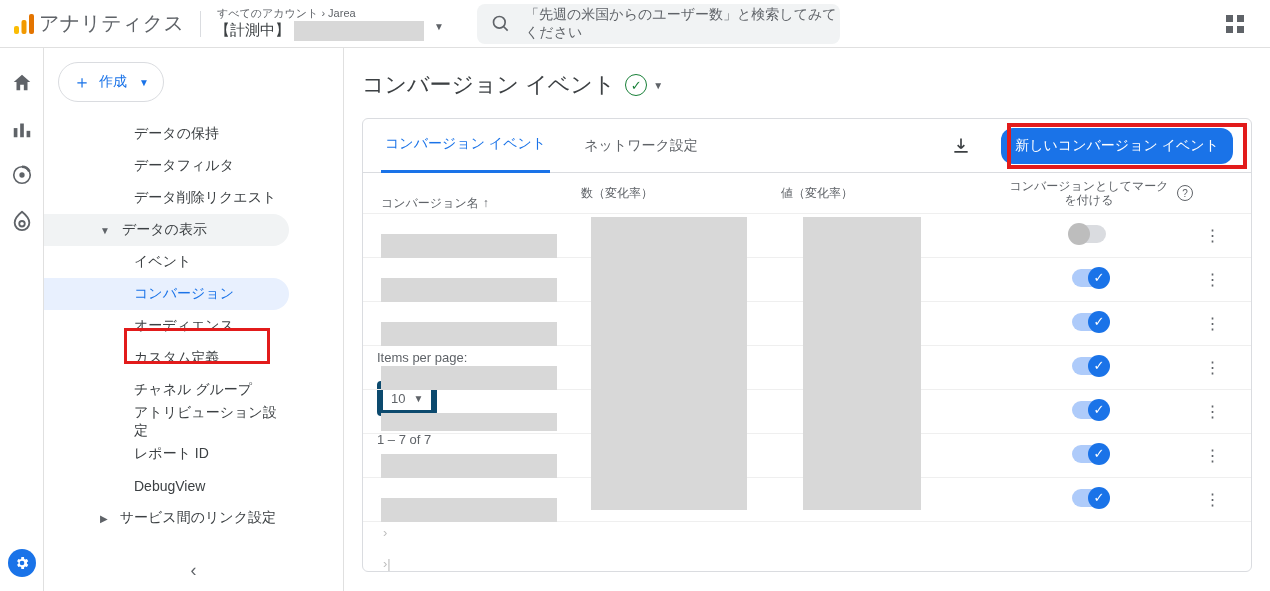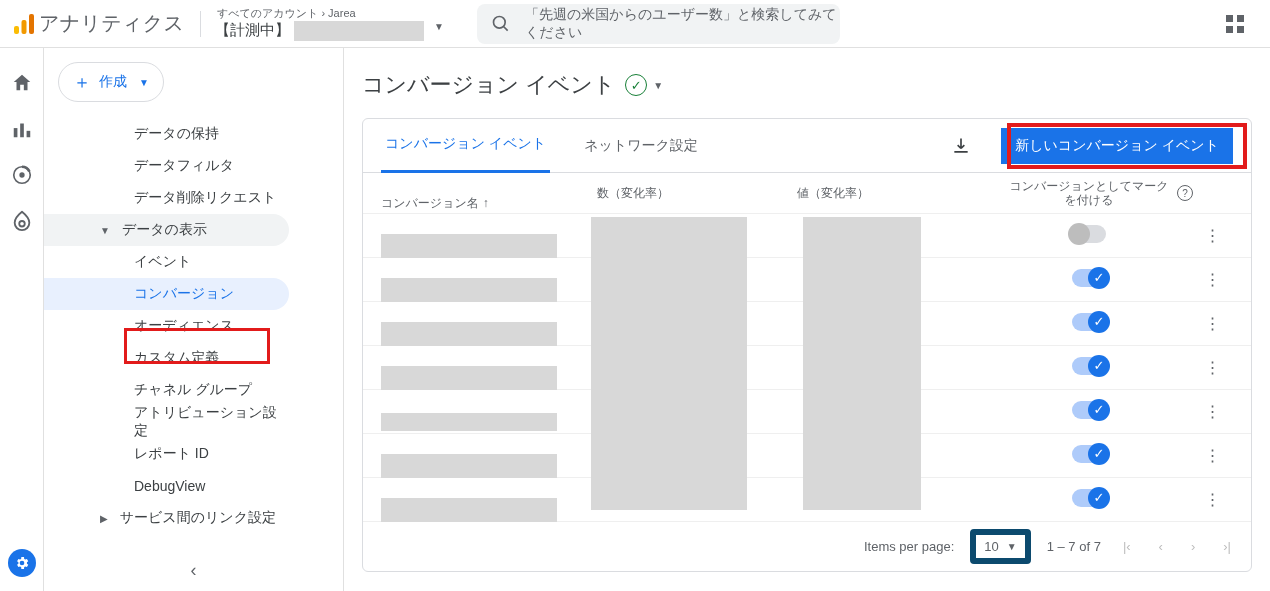--- a/index.html
+++ b/index.html
@@ -49,44 +49,44 @@
 .page-title { font-size: 22px; color: #3c4043; font-weight: 400; }
 .shield { width: 22px; height: 22px; border: 1.5px solid #188038; border-radius: 50%; display: flex; align-items: center; justify-content: center; color: #188038; font-size: 13px; }
 .shield-dd { color: #5f6368; font-size: 10px; margin-left: -4px; }
 
 .card { border: 1px solid #dadce0; border-radius: 6px; position: relative; }
 .card-hdr { display: flex; align-items: center; height: 54px; padding: 0 18px; border-bottom: 1px solid #dadce0; }
 .tab { height: 54px; display: flex; align-items: center; padding: 0 4px; margin-right: 30px; font-size: 14px; color: #5f6368; cursor: pointer; }
 .tab.active { color: #1a73e8; border-bottom: 3px solid #1a73e8; }
 .card-hdr-sp { flex: 1; }
 .dl-ic { color: #3c4043; margin-right: 30px; cursor:pointer;}
-.new-btn { background: #1a73e8; color: #fff; border-radius: 0; height: 36px; padding: 0 14px; display: flex; align-items: center; font-size: 14px; cursor:pointer; }
+.new-btn { background: #1a73e8; color: #fff; border-radius: 12px; height: 36px; padding: 0 14px; display: flex; align-items: center; font-size: 14px; cursor:pointer; }
 .red-box-btn { position: absolute; right: 4px; top: 4px; width: 240px; height: 46px; border: 4px solid #e21b1b; pointer-events: none; }
 
 .tbl-head { display: flex; align-items: center; height: 40px; padding: 0 18px; font-size: 12px; color: #5f6368; }
 .col-name { width: 200px; display: flex; align-items: center; gap: 4px; margin-top: 20px; }
-.col-num { width: 200px; margin-left: 16px; }
+.col-num { width: 200px; }
 .col-val { width: 180px; }
 .col-sp { flex: 1; }
 .col-mark { width: 160px; text-align: center; line-height: 1.2; }
 .help-ic { width: 16px; height: 16px; border: 1.5px solid #5f6368; border-radius: 50%; display: inline-flex; align-items: center; justify-content: center; font-size: 10px; margin-left: 8px; }
 .col-act { width: 40px; }
 .row { display: flex; align-items: center; height: 44px; padding: 0 18px; border-top: 1px solid #efefef; }
 .mask1 { width: 176px; height: 24px; background: #d8d8d8; }
 .togg { width: 34px; height: 18px; border-radius: 10px; position: relative; display: inline-block; }
 .togg.on { background: #aecbfa; }
 .togg.off { background: #dadce0; }
 .togg .knob { width: 22px; height: 22px; border-radius: 50%; background: #1a73e8; position: absolute; top: -2px; right: -4px; display: flex; align-items: center; justify-content: center; color: #fff; font-size: 13px; }
 .togg.off .knob { background: #bdbdbd; left: -4px; right: auto; }
 .col-act-cell { width: 40px; text-align: center; color: #5f6368; cursor: pointer; font-size: 16px; letter-spacing: 1px; }
 
 .big-mask { position: absolute; background: #d8d8d8; }
 .body-wrap { position: relative; }
 
-.pager { display: flex; align-items: center; justify-content: flex-end; height: 50px; padding: 0 14px; border-top: 1px solid #efefef; font-size: 13px; color: #5f6368; gap: 16px; }
+.pager { display: flex; align-items: flex-start; justify-content: flex-end; height: 50px; padding: 0 14px; border-top: 1px solid #efefef; font-size: 13px; color: #5f6368; gap: 16px; flex-direction: column; }
 .pager-sel { display:flex; align-items:center; gap:8px; border: 6px solid #0c4a6e; border-radius: 4px; padding: 4px 8px; }
 .pager-sel .dd { font-size: 10px;}
 .pg-ic { color: #bdbdbd; padding: 0 6px; }
 
 svg { display:block; }
 </style>
 </head>
 <body>
 
 <div class="header">

